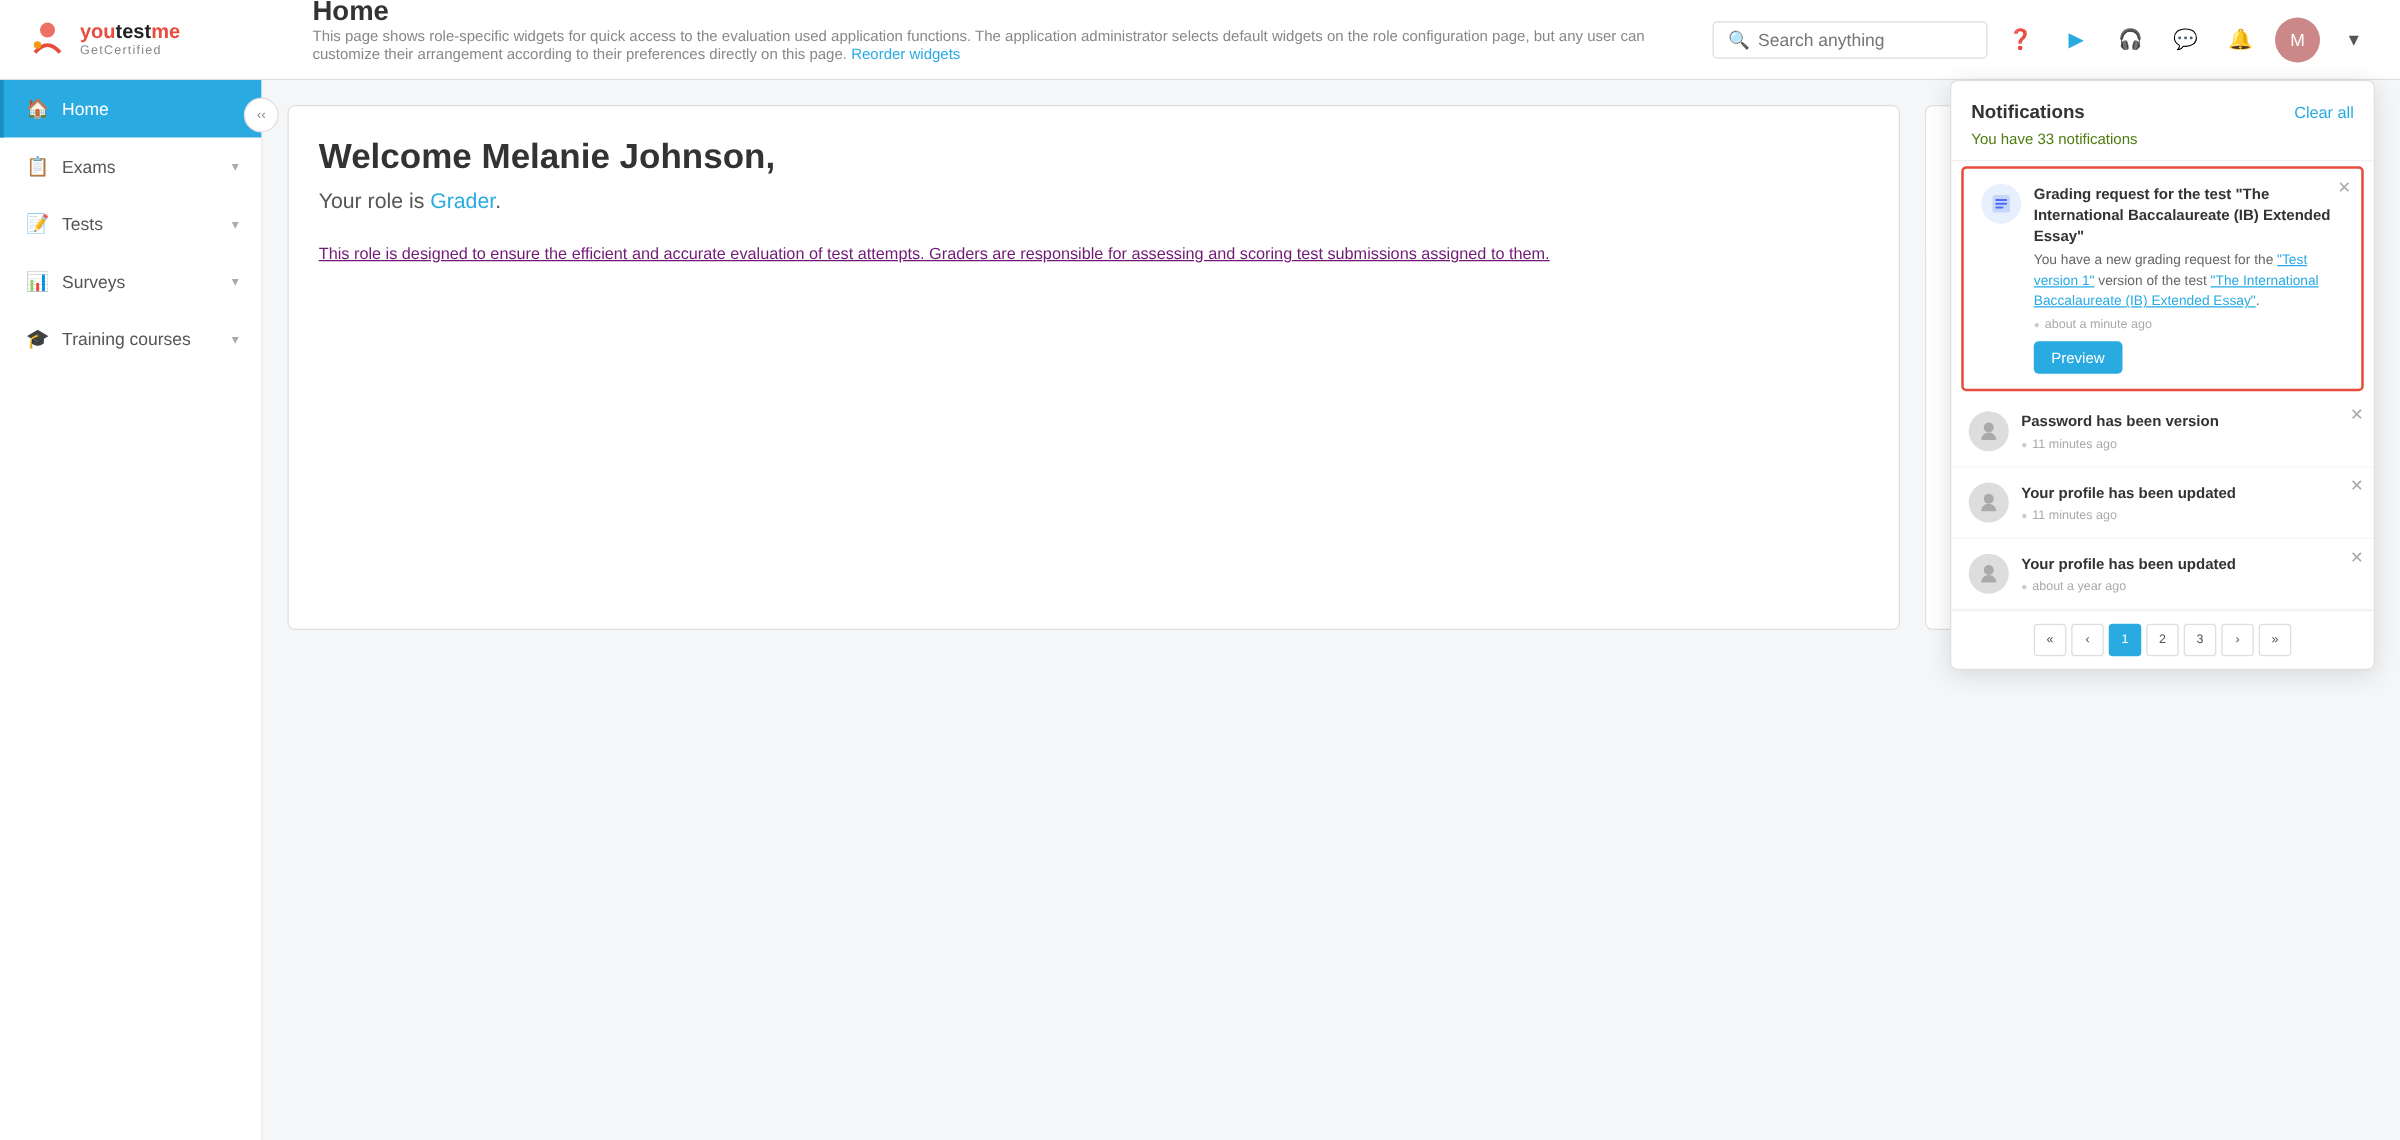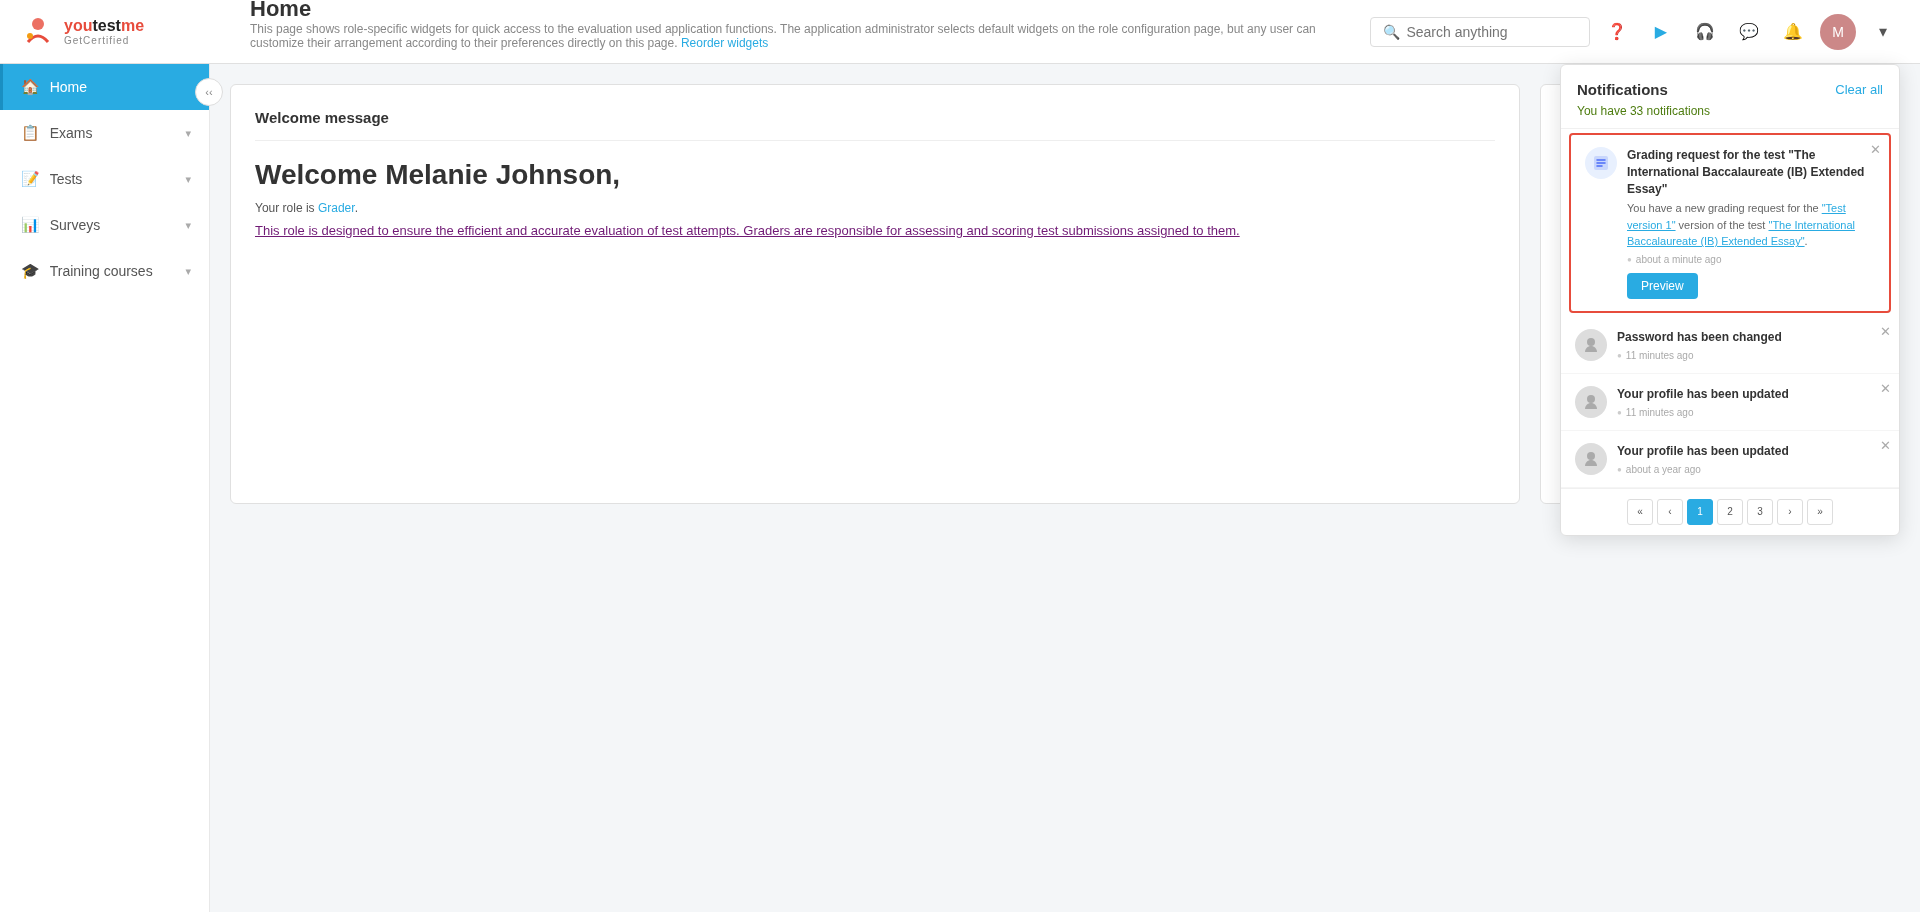--- a/index.html
+++ b/index.html
@@ -206,23 +206,23 @@
       padding-bottom: 14px;
       margin-bottom: 18px;
     }
     .welcome-heading {
       font-size: 28px;
       font-weight: 700;
       color: #333;
       margin-bottom: 10px;
     }
     .welcome-role {
-      font-size: 12px;
+      font-size: 17px;
       color: #555;
-      margin-bottom: 6px;
+      margin-bottom: 22px;
     }
     .welcome-role a { color: #29abe2; text-decoration: none; }
     .welcome-desc {
       font-size: 13px;
       color: #701a75;
       line-height: 1.6;
       text-decoration: underline;
     }
 
     
@@ -533,21 +533,20 @@
       <span class="s-label">Training courses</span>
       <span class="s-arrow">▾</span>
     </div>
   </aside>
 
   <main class="main-content">
 
     <div class="widgets-row">
 
       <div class="widget-welcome">
-        <div class="widget-title">Welcome message</div>
         <div class="welcome-heading">Welcome Melanie Johnson,</div>
         <div class="welcome-role">
           <span>Your role is</span> <a href="#">Grader</a>.
         </div>
         <div class="welcome-desc">This role is designed to ensure the efficient and accurate evaluation of test attempts. Graders are responsible for assessing and scoring test submissions assigned to them.</div>
       </div>
 
       <div class="widget-activity">
         <div class="activity-header">
           <div class="activity-title-row">
@@ -622,21 +621,21 @@
     </div>
 
     <div class="notif-item">
       <div class="notif-avatar">
         <svg width="18" height="18" viewBox="0 0 18 18">
             <circle cx="9" cy="6" r="4" fill="#aaa"></circle>
             <path d="M3 16c0-3.3 2.7-6 6-6s6 2.7 6 6" fill="#aaa"></path>
           </svg>
       </div>
       <div class="notif-body">
-        <div class="n-title">Password has been changed</div>
+        <div class="n-title">Password has been version</div>
         <div class="n-time">11 minutes ago</div>
       </div>
       <button class="notif-close">✕</button>
     </div>
 
     <div class="notif-item">
       <div class="notif-avatar">
         <svg width="18" height="18" viewBox="0 0 18 18">
             <circle cx="9" cy="6" r="4" fill="#aaa"></circle>
             <path d="M3 16c0-3.3 2.7-6 6-6s6 2.7 6 6" fill="#aaa"></path>

